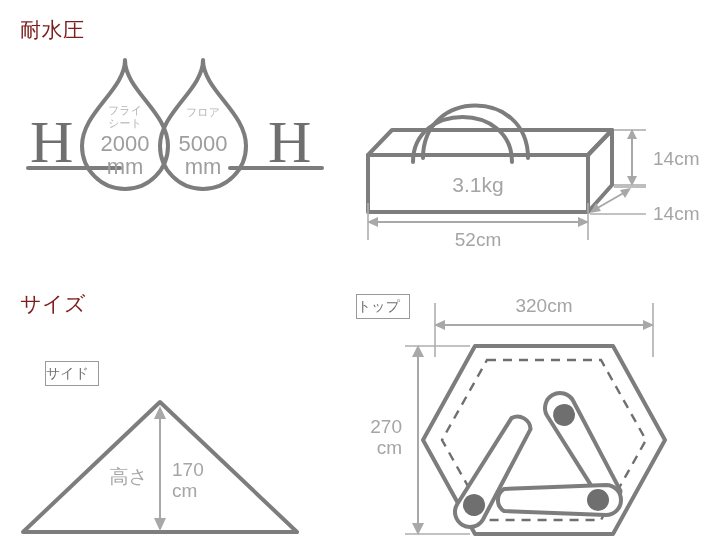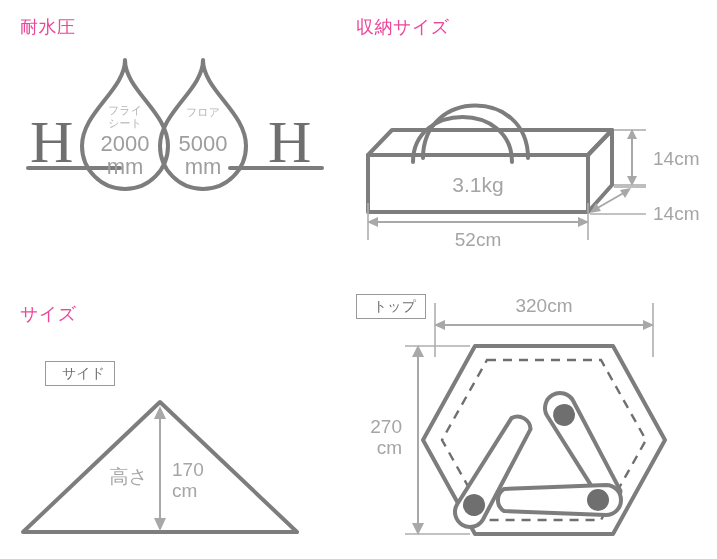--- a/index.html
+++ b/index.html
@@ -17,33 +17,32 @@
   .page {
     position: relative;
     width: 717px;
     height: 559px;
   }
   .panel {
     position: absolute;
   }
   .section-heading {
     position: absolute;
-    font-size: 18px;
-    color: #ec4899;
+    font-size: 21px;
+    color: #7f1d1d;
     letter-spacing: 0.5px;
     white-space: nowrap;
     line-height: 1;
-    font-family: Liberation Mono, monospace;
   }
   .tag-box {
     position: absolute;
     border: 1.4px solid #9a9a9a;
     color: #6f6f6f;
     font-size: 14px;
-    padding: 4px 9px 5px 16px;
+    padding: 4px 9px 5px 0;
     background: #ffffff;
     line-height: 1;
     white-space: nowrap;
   }
   svg { display: block; overflow: visible; }
   .stroke-main {
     fill: none;
     stroke: #7d7d7d;
     stroke-width: 4;
     stroke-linejoin: round;
@@ -140,21 +139,20 @@
                  C 160 62, 203 40, 203 10 Z" fill="#ffffff"></path>
         <text class="drop-label-small" x="203" y="66" text-anchor="middle">フロア</text>
         <text class="drop-label-big" x="203" y="101" text-anchor="middle">5000</text>
         <text class="drop-label-big" x="203" y="124" text-anchor="middle">mm</text>
       </g>
     </svg>
   </div>
 
   <div class="panel" style="left:350px;top:0;width:367px;height:260px;">
 
-    <div class="section-heading" style="left:6px;top:19px;">収納サイズ</div>
 
     <svg width="367" height="200" style="position:absolute;left:0;top:50px;">
 
       <g>
         <path class="stroke-main" d="M 73 108 C 73 38, 178 38, 178 108"></path>
         <path class="stroke-main" d="M 63 112 C 63 52, 162 52, 162 112"></path>
       </g>
 
       <g>
 
@@ -190,21 +188,21 @@
         <line class="dim-line" x1="23" y1="172" x2="233" y2="172"></line>
         <path d="M 17 172 L 28 167 L 28 177 Z" fill="#a8a8a8"></path>
         <path d="M 239 172 L 228 167 L 228 177 Z" fill="#a8a8a8"></path>
         <text class="dim-text" x="128" y="196" text-anchor="middle">52cm</text>
       </g>
     </svg>
   </div>
 
   <div class="panel" style="left:0;top:275px;width:350px;height:284px;">
 
-    <div class="section-heading" style="left:20px;top:18px;margin-top:13px;">サイズ</div>
+    <div class="section-heading" style="left:20px;top:18px;">サイズ</div>
 
     <div class="tag-box" style="left:45px;top:86px;">サイド</div>
 
     <svg width="350" height="160" style="position:absolute;left:0;top:120px;">
 
       <path class="stroke-main" fill="#ffffff" d="M 160 7 L 297 137 L 23 137 Z"></path>
 
       <g>
         <line class="dim-line" x1="160" y1="19" x2="160" y2="126"></line>
         <path d="M 160 11 L 154 24 L 166 24 Z" fill="#a8a8a8"></path>

